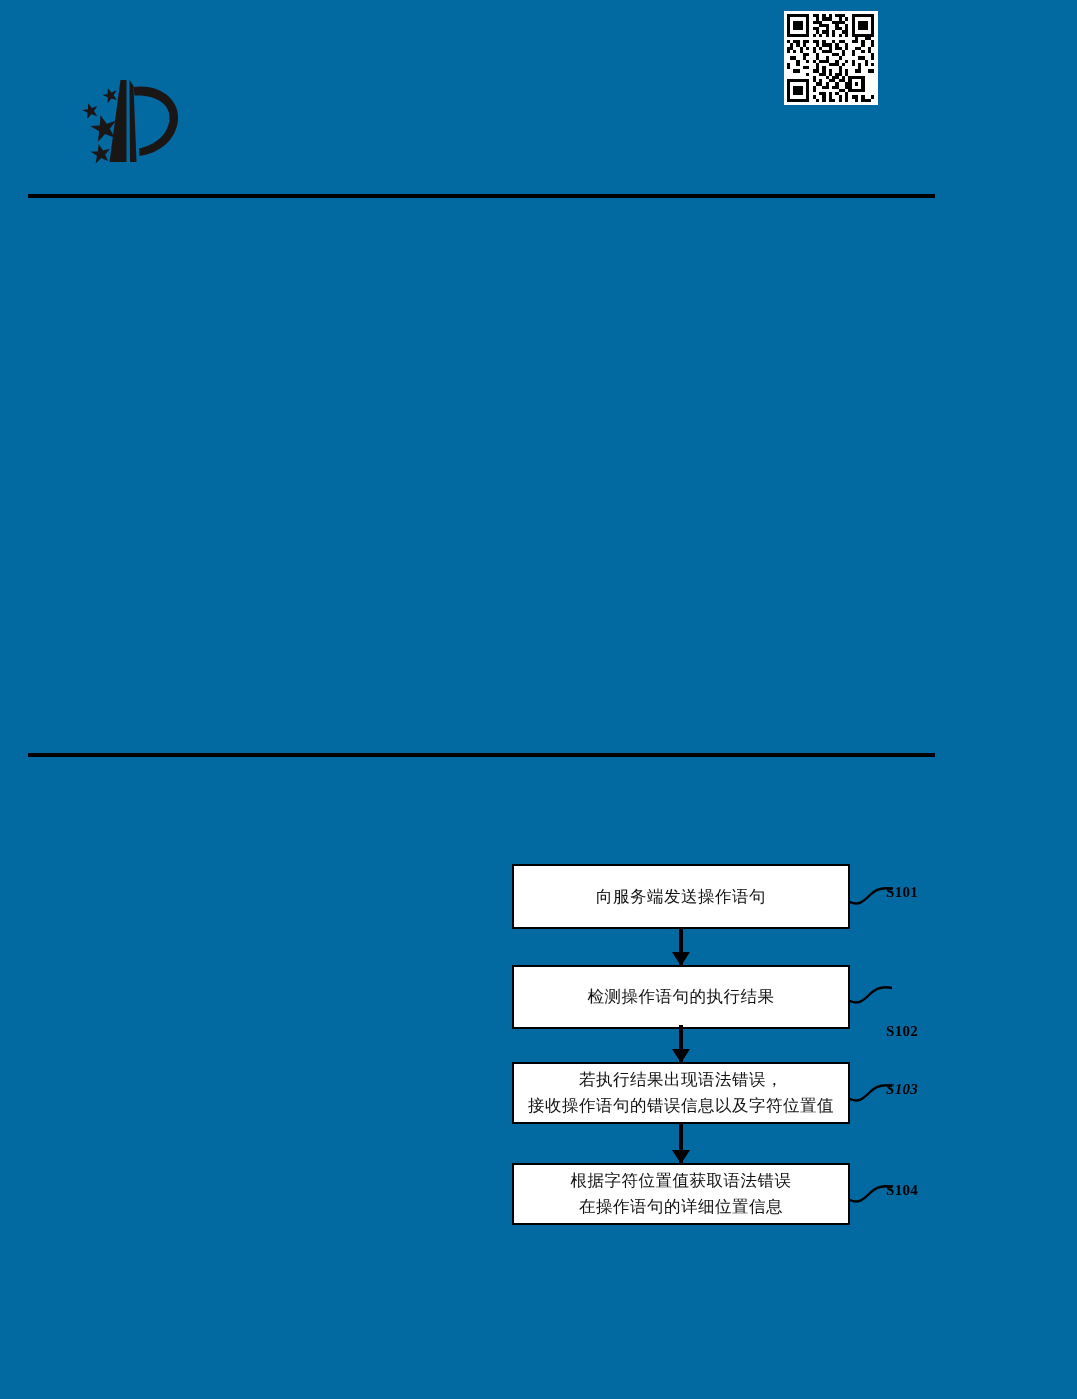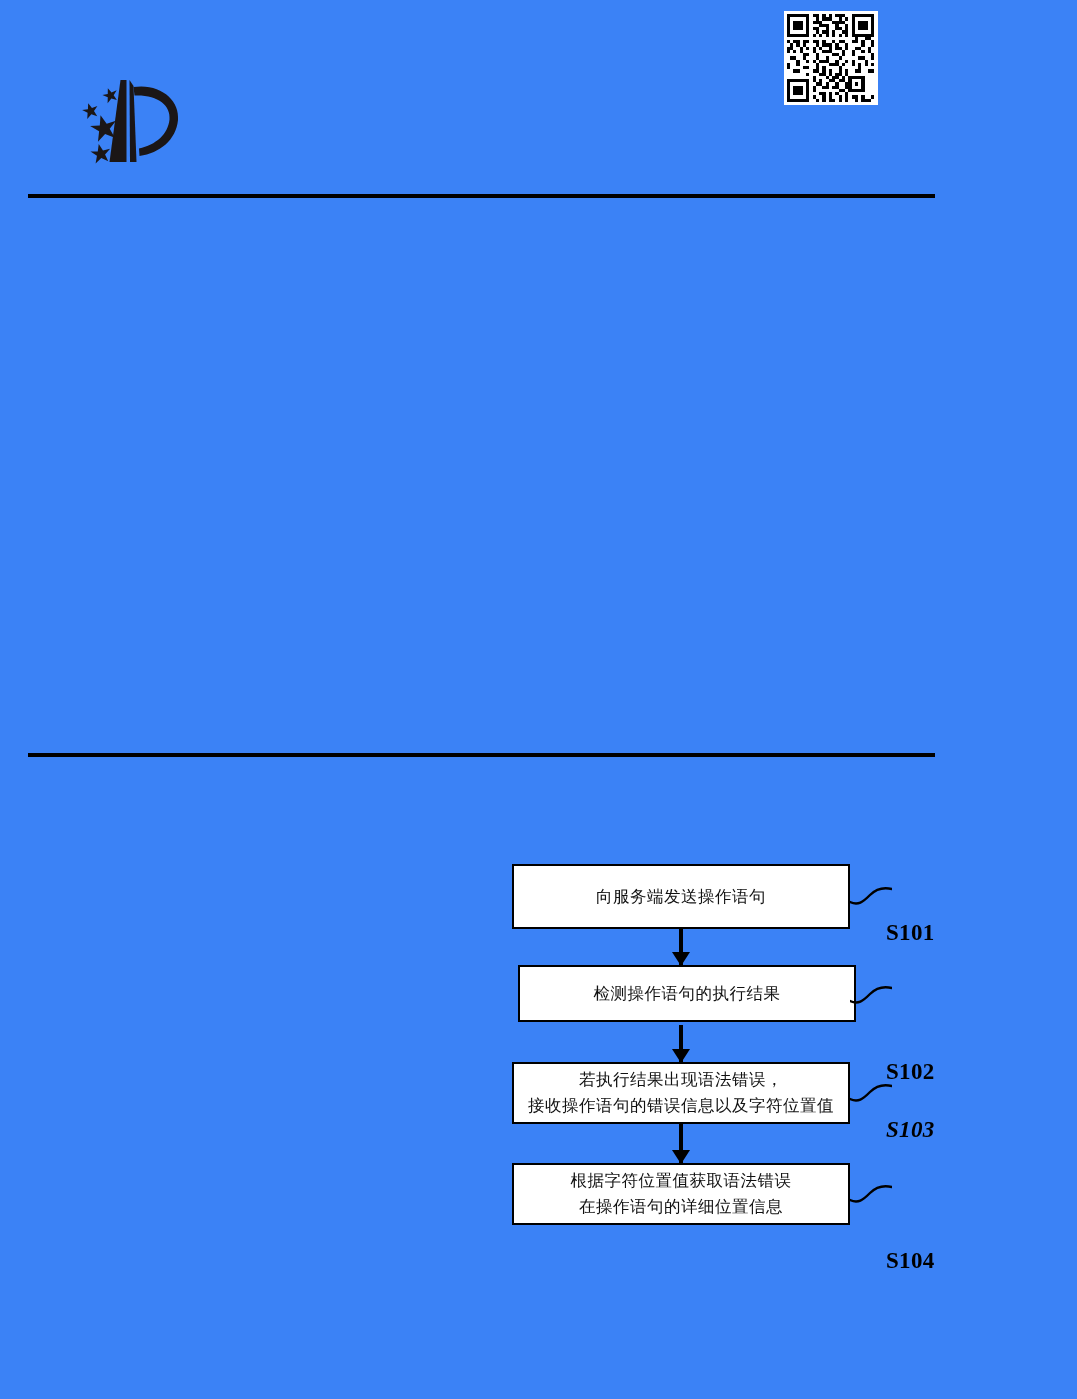--- a/index.html
+++ b/index.html
@@ -9,21 +9,21 @@
     background: #ffffff;
   }
   body {
     font-family: "Liberation Serif", "DejaVu Serif", serif;
     color: #000000;
   }
   #page {
     position: relative;
     width: 1077px;
     height: 1399px;
-    background: #3b82f6;
+    background: #0369a1;
     overflow: hidden;
   }
 
   
   #logo-mark {
     position: absolute;
     left: 76px;
     top: 74px;
     width: 118px;
     height: 100px;
@@ -71,21 +71,21 @@
   }
   .flow-box-text {
     font-family: "Liberation Serif", "DejaVu Serif", serif;
     font-size: 16.5px;
     line-height: 1.55;
     color: #111111;
     letter-spacing: 0.5px;
     white-space: pre-line;
   }
   #box-s101 { top: 864px; height: 65px; }
-  #box-s102 { top: 965px; height: 57px; margin-left: 6px; }
+  #box-s102 { top: 965px; height: 64px; }
   #box-s103 { top: 1062px; height: 62px; }
   #box-s104 { top: 1163px; height: 62px; }
 
   
   .connector {
     position: absolute;
     left: 679px;
     width: 4px;
     background: #000000;
   }
@@ -113,31 +113,30 @@
   }
   #leader-s101 { top: 884px; }
   #leader-s102 { top: 983px; }
   #leader-s103 { top: 1081px; }
   #leader-s104 { top: 1182px; }
 
   .step-label {
     position: absolute;
     left: 886px;
     font-family: "Liberation Serif", "DejaVu Serif", serif;
-    font-size: 23px;
+    font-size: 15px;
     font-weight: bold;
     letter-spacing: 0.3px;
     color: #000000;
     white-space: nowrap;
-    margin-top: 36px;
   }
   #label-s101 { top: 884px; }
   #label-s102 { top: 1023px; }
   #label-s103 { top: 1081px; font-style: italic; }
-  #label-s104 { top: 1212px; }
+  #label-s104 { top: 1182px; }
 </style>
 </head>
 <body>
 
 <div id="page">
 
   <div id="logo-mark">
     <svg viewBox="0 0 118 100" width="118" height="100" aria-hidden="true">
       <g fill="#1b1616">
 

